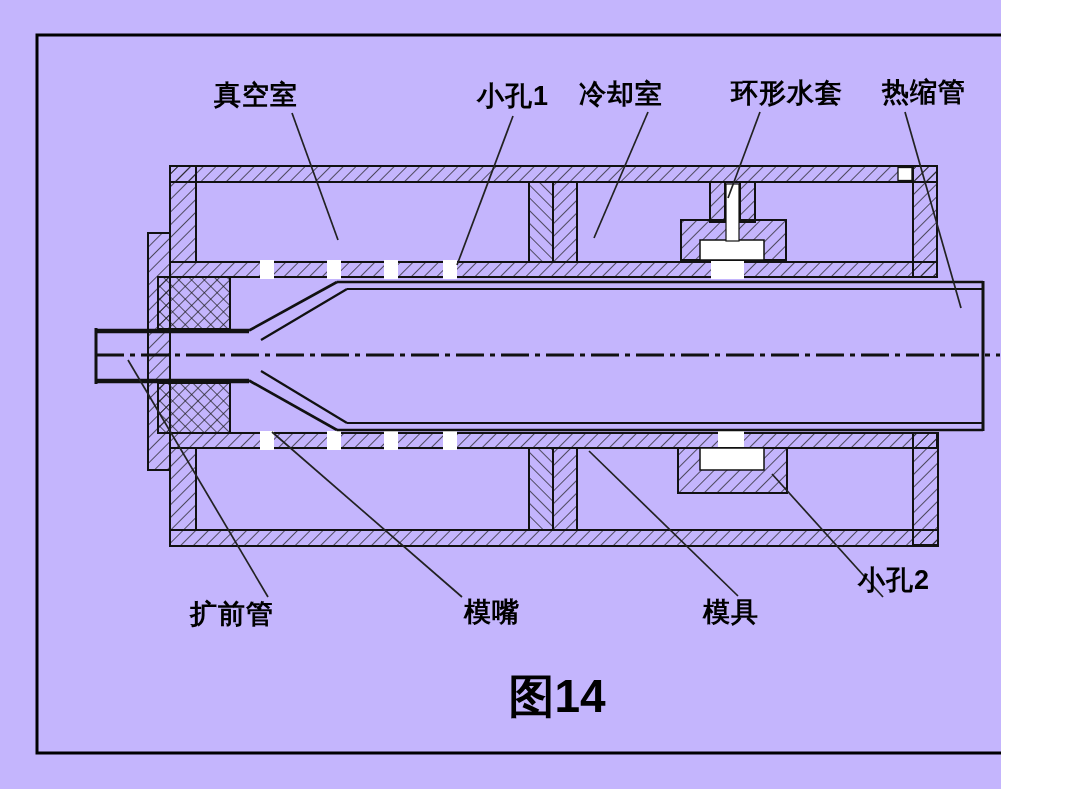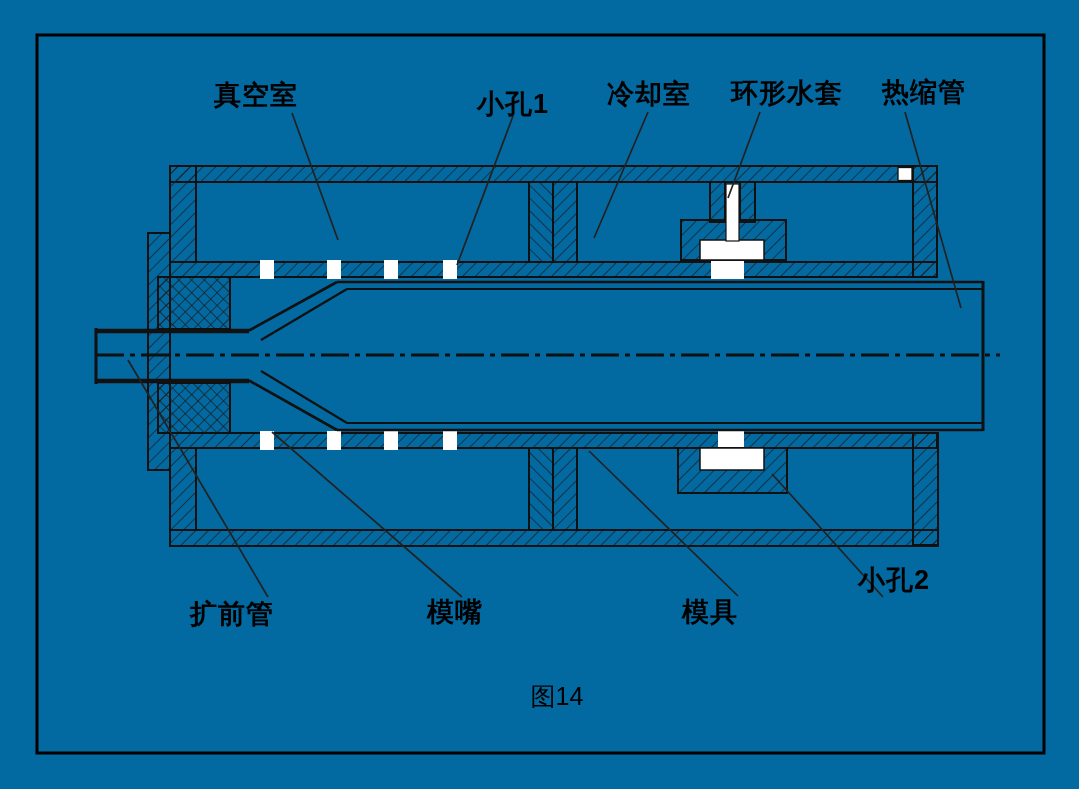--- a/index.html
+++ b/index.html
@@ -1,38 +1,38 @@
 <!DOCTYPE html>
 <html><head>
 <meta charset="utf-8">
 <style>
   html,body{margin:0;padding:0;background:#ffffff;}
   #stage{
     position:relative;
-    width:1079px;height:789px;
-    background:#0369a1;
+    width:1001px;height:789px;
+    background:#c4b5fd;
     font-family:"Liberation Sans", sans-serif;
     overflow:hidden;
   }
   #drawing{position:absolute;left:0;top:0;}
   .lbl{
     position:absolute;
     transform:translate(-50%,-50%);
     font-weight:bold;
     font-size:27px;
     letter-spacing:1px;
     color:#000;
     white-space:nowrap;
     line-height:1;
   }
   .cap{
     position:absolute;
     transform:translate(-50%,-50%);
-    font-weight:normal;
-    font-size:25px;
+    font-weight:bold;
+    font-size:46px;
     color:#000;
     white-space:nowrap;
     line-height:1;
   }
 </style>
 </head>
 <body>
 
 <div id="stage">
 
@@ -142,24 +142,24 @@
       <path d="M760,112 L728,198"></path>
       <path d="M905,112 L961,308"></path>
       <path d="M268,597 L128,360"></path>
       <path d="M462,597 L272,432"></path>
       <path d="M738,596 L589,451"></path>
       <path d="M883,597 L772,474"></path>
     </g>
   </svg>
 
   <div class="lbl" style="left:256px;top:95px">真空室</div>
-  <div class="lbl" style="left:513px;top:104px">小孔1</div>
-  <div class="lbl" style="left:649px;top:94px">冷却室</div>
+  <div class="lbl" style="left:513px;top:96px">小孔1</div>
+  <div class="lbl" style="left:621px;top:94px">冷却室</div>
   <div class="lbl" style="left:787px;top:93px">环形水套</div>
   <div class="lbl" style="left:924px;top:92px">热缩管</div>
   <div class="lbl" style="left:232px;top:614px">扩前管</div>
-  <div class="lbl" style="left:455px;top:612px">模嘴</div>
-  <div class="lbl" style="left:710px;top:612px">模具</div>
+  <div class="lbl" style="left:492px;top:612px">模嘴</div>
+  <div class="lbl" style="left:731px;top:612px">模具</div>
   <div class="lbl" style="left:894px;top:580px">小孔2</div>
 
   <div class="cap" style="left:557px;top:696px">图14</div>
 
 </div>
 
 </body></html>

